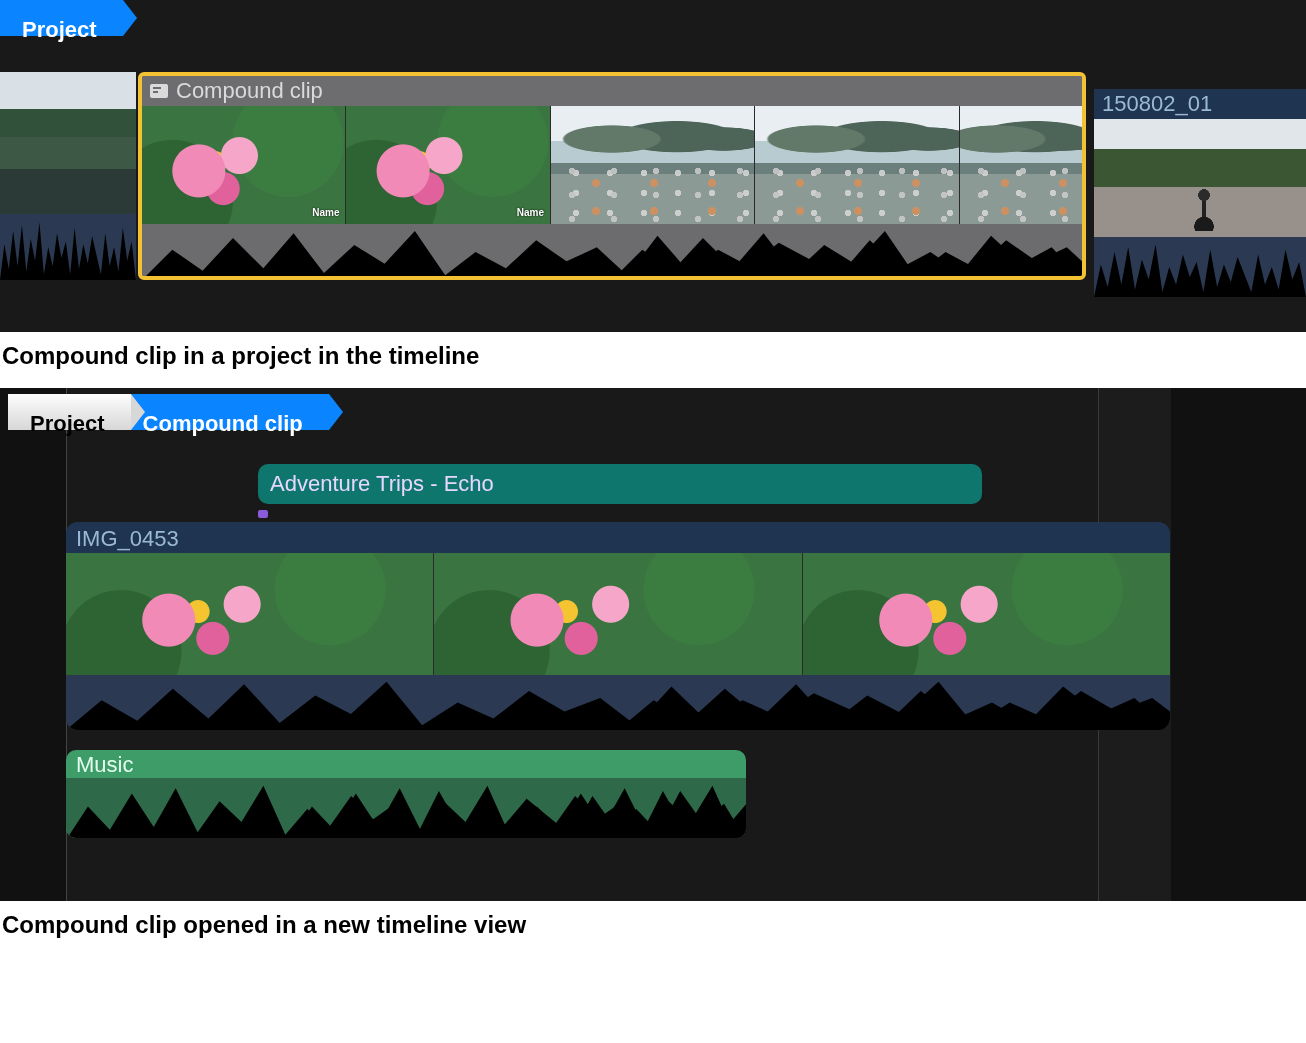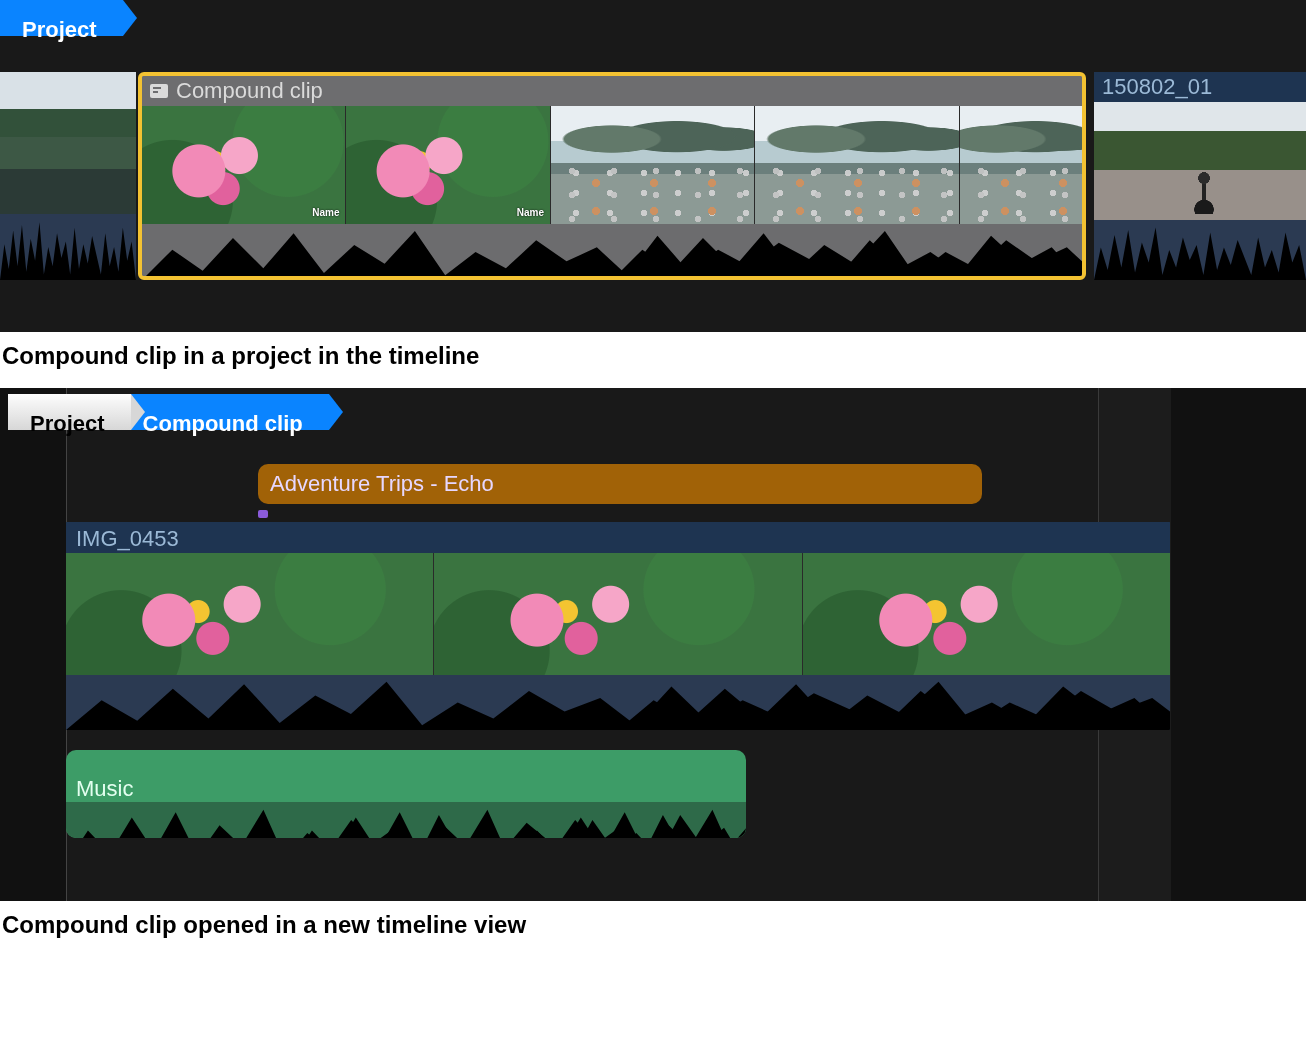--- a/index.html
+++ b/index.html
@@ -81,44 +81,44 @@
   .p1-left .waveform{height:66px;}
 
   .p1-compound{left:138px;width:948px;border:4px solid #f3c232;background:#6d6d6f;}
   .p1-compound .header{background:#6d6d6f;color:#dadada;display:flex;align-items:center;gap:8px;padding-left:8px;font-size:22px;}
   .cc-icon{width:18px;height:14px;background:#dadada;position:relative;border-radius:2px;}
   .cc-icon::before{content:"";position:absolute;left:3px;top:3px;width:8px;height:2px;background:#6d6d6f;}
   .cc-icon::after{content:"";position:absolute;left:3px;top:7px;width:5px;height:2px;background:#6d6d6f;}
   .p1-compound .thumb-strip{height:118px;}
   .p1-compound .waveform{height:56px;}
 
-  .p1-right{left:1094px;right:0;width:auto;background:#1e3451;border-radius:0;}
+  .p1-right{left:1094px;right:0;width:auto;background:#1e3451;border-radius:0;margin-top:17px;}
   .p1-right .header{background:#1e3451;color:#9bb9d6;font-size:22px;padding-left:8px;}
   .p1-right .thumb-strip{height:118px;}
   .p1-right .waveform{height:60px;}
 
   
   #panel2{height:513px;}
   #panel2 .margin-left,#panel2 .margin-right{position:absolute;top:0;bottom:0;width:66px;background:#111;}
   #panel2 .margin-left{left:0;border-right:1px solid #444;}
   #panel2 .margin-right{right:0;border-left:1px solid #444;width:136px;}
   #panel2 .margin-right::before{content:"";position:absolute;left:-72px;top:0;bottom:0;width:72px;background:#1c1c1c;border-left:1px solid #3a3a3a;}
   .p2-inner{position:absolute;left:66px;right:136px;top:0;bottom:0;}
 
-  .p2-title-clip{position:absolute;left:192px;top:76px;height:40px;width:712px;background:#a16207;border-radius:10px;color:#e6d7ff;font-size:22px;line-height:40px;padding-left:12px;}
+  .p2-title-clip{position:absolute;left:192px;top:76px;height:40px;width:712px;background:#0f766e;border-radius:10px;color:#e6d7ff;font-size:22px;line-height:40px;padding-left:12px;}
   .p2-title-clip::after{content:"";position:absolute;left:0;bottom:-14px;width:10px;height:8px;background:#8b5bdb;border-radius:2px;}
 
   .p2-main{position:absolute;left:0;right:0;top:134px;height:208px;display:flex;gap:8px;}
-  .p2-main .clip{flex:1;background:#1e3451;border-radius:1px;overflow:hidden;display:flex;flex-direction:column;}
+  .p2-main .clip{flex:1;background:#1e3451;border-radius:12px;overflow:hidden;display:flex;flex-direction:column;}
   .p2-main .clip .header{height:28px;background:#1e3451;font-size:22px;color:#9bb9d6;padding:4px 10px 0 10px;}
   .p2-main .clip .thumb-strip{height:124px;}
   .p2-main .clip .waveform{height:56px;}
 
   .p2-music{position:absolute;left:0;top:362px;width:680px;height:88px;background:#3d9c67;border-radius:10px;overflow:hidden;}
-  .p2-music .header{font-size:22px;color:#e4fff0;padding:2px 10px 0 10px;height:26px;margin-top:24px;}
+  .p2-music .header{font-size:22px;color:#e4fff0;padding:2px 10px 0 10px;height:26px;}
   .p2-music .waveform{height:62px;}
   .p2-music::before{content:"";position:absolute;left:2px;top:-10px;width:8px;height:8px;background:#46c887;border-radius:2px;}
 
 </style>
 </head>
 <body>
 
 <svg width="0" height="0" style="position:absolute">
   <defs>
     <polyline id="wf" points="0,48 6,22 12,40 18,12 24,38 30,8 36,42 42,18 48,34 54,6 60,44 66,24 72,38 78,14 84,32 90,20 96,44 102,10 108,40 114,22 120,36 126,16 132,30 138,44 144,14 150,38 156,24 162,42 168,10 174,34 180,20 186,48"></polyline>

